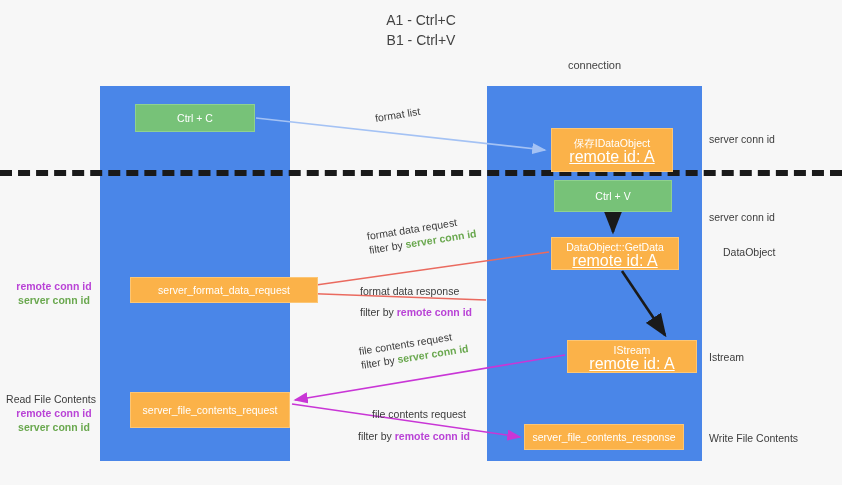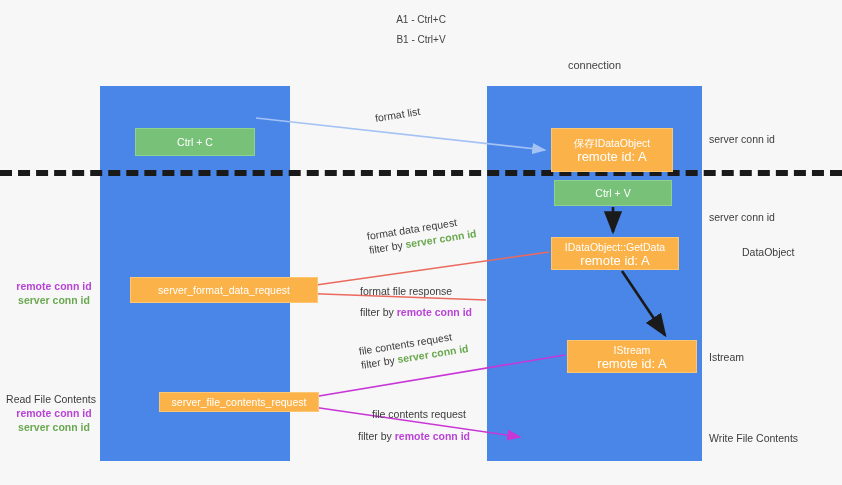--- a/index.html
+++ b/index.html
@@ -10,21 +10,21 @@
     color:#3c3c3c;
     position:relative;
     overflow:hidden;
   }
   #stage{position:absolute;left:0;top:0;width:842px;height:485px;}
   .abs{position:absolute;}
 
   
   #title{
     left:0;top:10px;width:842px;text-align:center;
-    font-size:10px;line-height:20px;color:#434343;
+    font-size:14px;line-height:20px;color:#434343;
   }
 
   
   .lane-head{
     text-align:center;font-size:11px;line-height:13px;color:#434343;
   }
   #head-a1{left:100px;top:59px;width:190px;margin-top:45px;}
   #head-b1{left:487px;top:59px;width:215px;}
 
   
@@ -41,30 +41,30 @@
   
   .node{
     box-sizing:border-box;
     display:flex;flex-direction:column;
     align-items:center;justify-content:center;
     color:#ffffff;font-size:10.5px;line-height:13px;
     text-align:center;
   }
   .node.green{background:#77c278;border:1px solid #8fd18f;}
   .node.orange{background:#fbb249;border:1px solid #fcc675;}
-  .node .l2{font-size:13px;}
-
-  #n-ctrlc{left:135px;top:104px;width:120px;height:28px;margin-top:24px;}
-  #n-ctrlv{left:554px;top:180px;width:118px;height:26px;}
+  .node .l2{font-size:16px;text-decoration:underline;}
+
+  #n-ctrlc{left:135px;top:104px;width:120px;height:28px;}
+  #n-ctrlv{left:554px;top:180px;width:118px;height:32px;}
   #n-idataobject{left:551px;top:128px;width:122px;height:44px;}
   #n-getdata{left:551px;top:237px;width:128px;height:33px;}
   #n-istream{left:567px;top:340px;width:130px;height:33px;}
   #n-fmtreq{left:130px;top:277px;width:188px;height:26px;}
   #n-fmtresp{left:488px;top:287px;width:158px;height:26px;}
-  #n-filereq{left:130px;top:392px;width:160px;height:20px;margin-left:29px;}
+  #n-filereq{left:130px;top:392px;width:160px;height:36px;}
   #n-fileresp{left:524px;top:424px;width:160px;height:26px;}
 
   
   .edge-label{
     font-size:10.5px;line-height:14px;color:#3c3c3c;white-space:nowrap;
   }
   .edge-label .srv{color:#6aa84f;font-weight:bold;}
   .edge-label .rmt{color:#b943d6;font-weight:bold;}
   .rot-up{transform:rotate(-9deg);transform-origin:left center;}
 
@@ -79,21 +79,21 @@
   .side .srv{color:#6aa84f;font-weight:bold;}
   .side .rmt{color:#b943d6;font-weight:bold;}
   .side .plain{color:#3c3c3c;}
 
   #side-left-1{left:8px;top:279px;width:92px;text-align:center;}
   #side-left-2{left:8px;top:392px;width:92px;text-align:center;}
   #side-left-2 .plain{white-space:nowrap;text-align:center;}
 
   #side-right-1{left:709px;top:132px;}
   #side-right-2{left:709px;top:210px;}
-  #side-right-3{left:742px;top:245px;text-align:center;}
+  #side-right-3{left:723px;top:245px;text-align:center;}
   #side-right-4{left:709px;top:350px;}
   #side-right-5{left:709px;top:431px;}
 
   svg#wires{position:absolute;left:0;top:0;width:842px;height:485px;overflow:visible;}
 </style>
 </head>
 <body>
 
 <div id="stage">
 
@@ -153,50 +153,53 @@
   <div class="abs node orange" id="n-idataobject">
     <span>保存IDataObject</span>
     <span class="l2">remote id: A</span>
   </div>
 
   <div class="abs node green" id="n-ctrlv">
     <span>Ctrl + V</span>
   </div>
 
   <div class="abs node orange" id="n-getdata">
-    <span>IDataObject::GetData</span>
+    <span>DataObject::GetData</span>
     <span class="l2">remote id: A</span>
   </div>
 
   <div class="abs node orange" id="n-istream">
     <span>IStream</span>
     <span class="l2">remote id: A</span>
   </div>
 
   <div class="abs node orange" id="n-fmtreq">
     <span>server_format_data_request</span>
   </div>
 
 
   <div class="abs node orange" id="n-filereq">
     <span>server_file_contents_request</span>
   </div>
 
+  <div class="abs node orange" id="n-fileresp">
+    <span>server_file_contents_response</span>
+  </div>
 
   <div class="abs edge-label rot-up" id="lbl-formatlist">
     <div>format list</div>
   </div>
 
   <div class="abs edge-label rot-up" id="lbl-fmtreq">
     <div>format data request</div>
     <div><span>filter by </span><span class="srv">server conn id</span></div>
   </div>
 
   <div class="abs edge-label" id="lbl-fmtresp">
-    <div>format file response</div>
+    <div>format data response</div>
     <div style="margin-top:7px;"><span>filter by </span><span class="rmt">remote conn id</span></div>
   </div>
 
   <div class="abs edge-label rot-up" id="lbl-filereq">
     <div>file contents request</div>
     <div><span>filter by </span><span class="srv">server conn id</span></div>
   </div>
 
   <div class="abs edge-label" id="lbl-fileresp">
     <div>file contents request</div>

